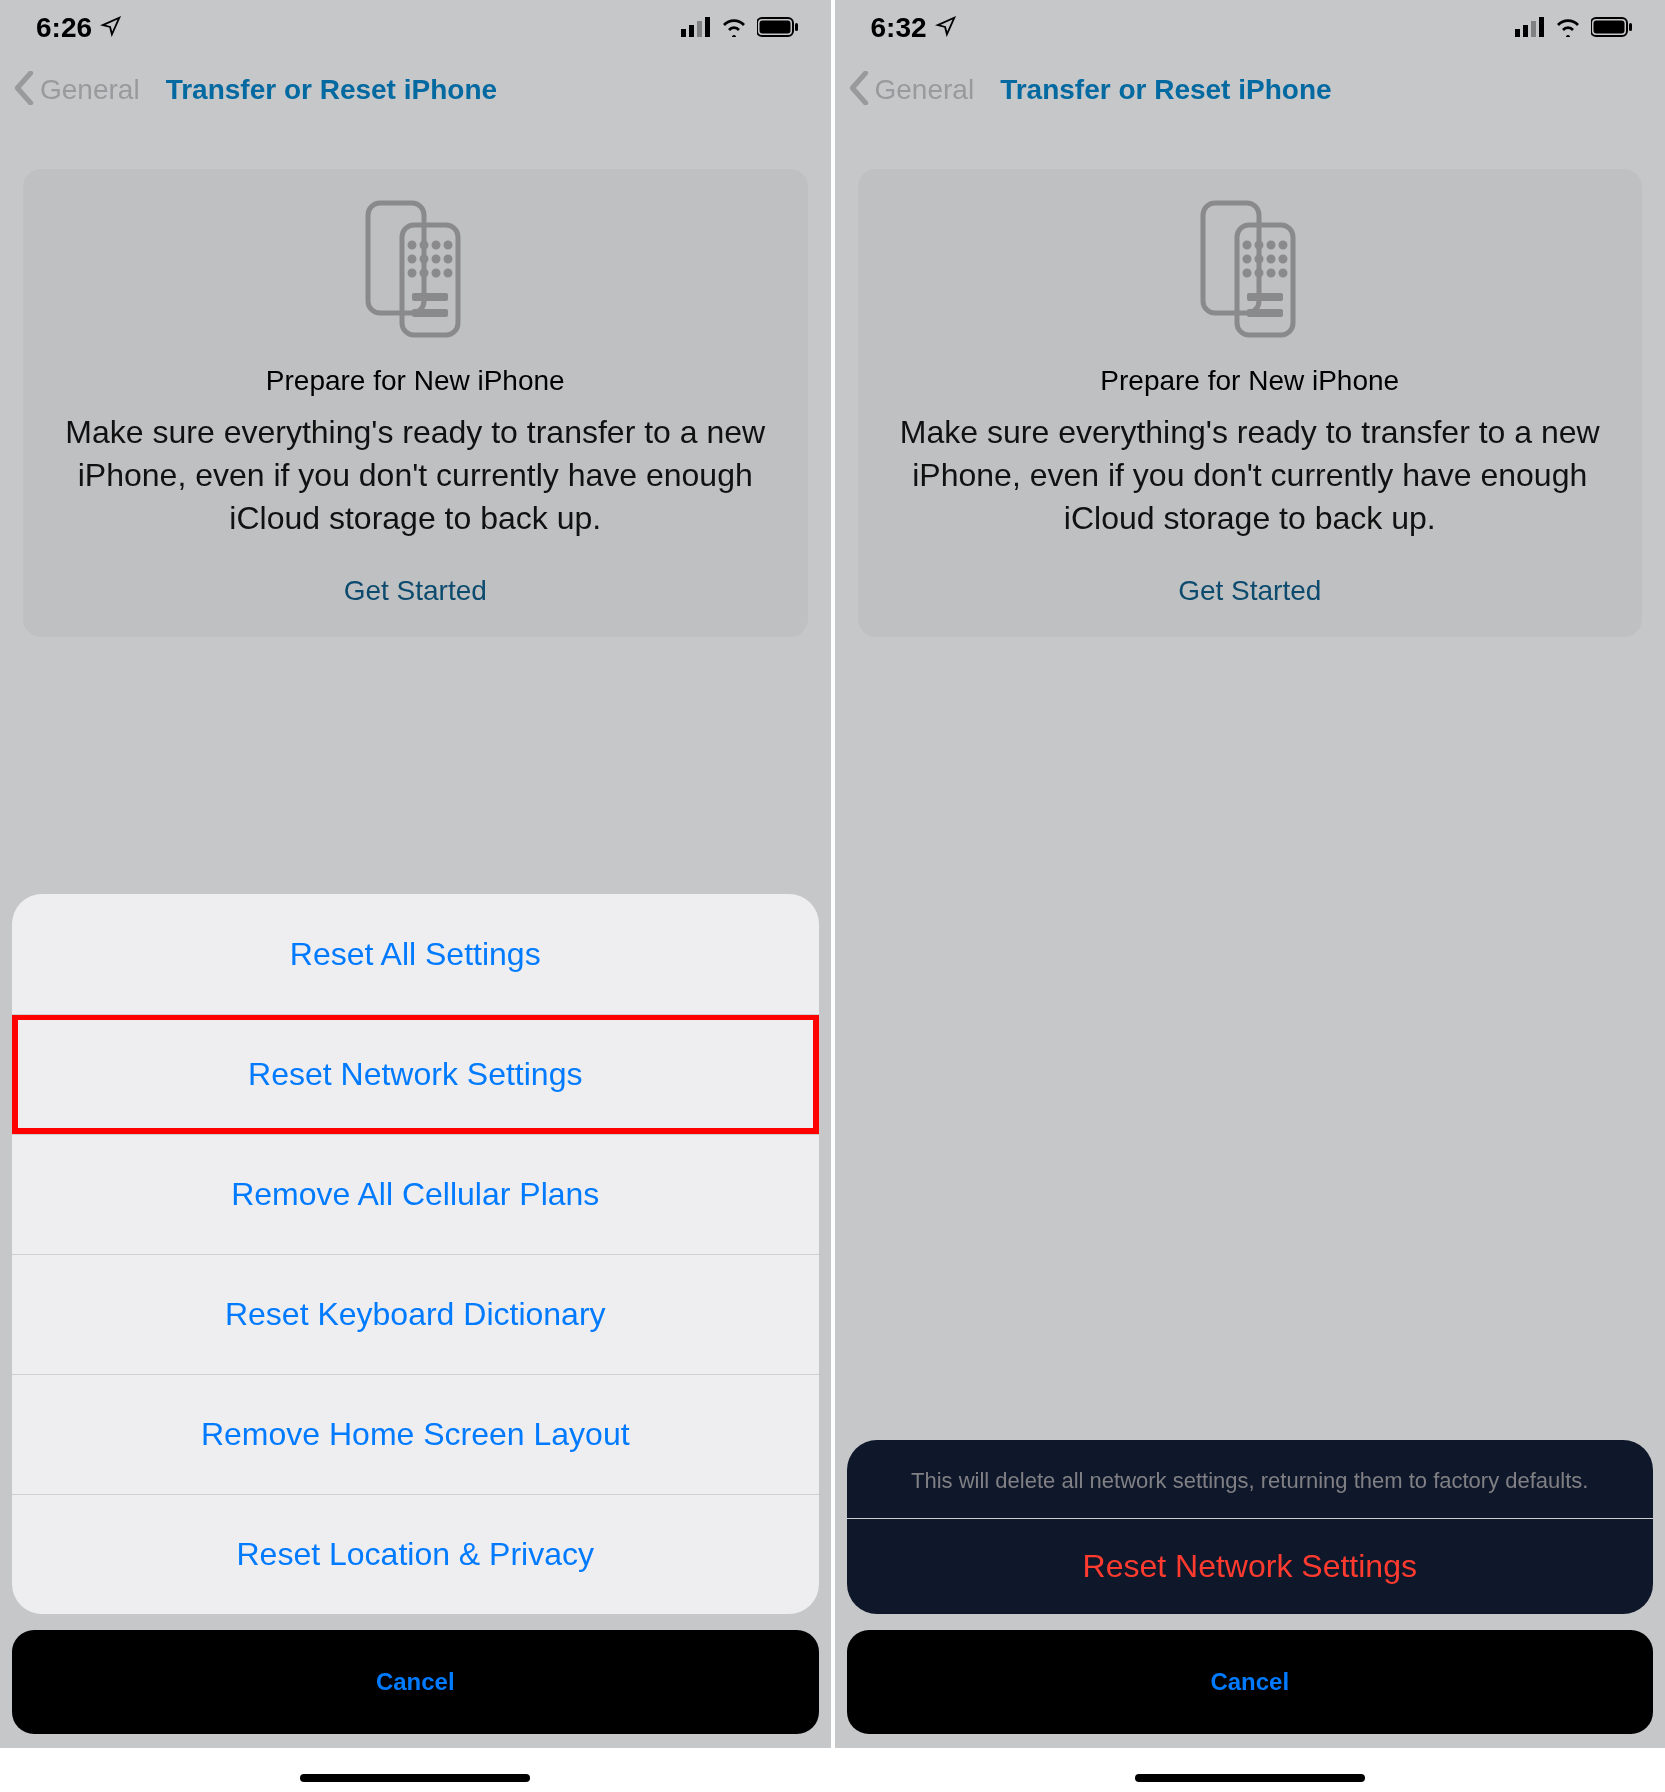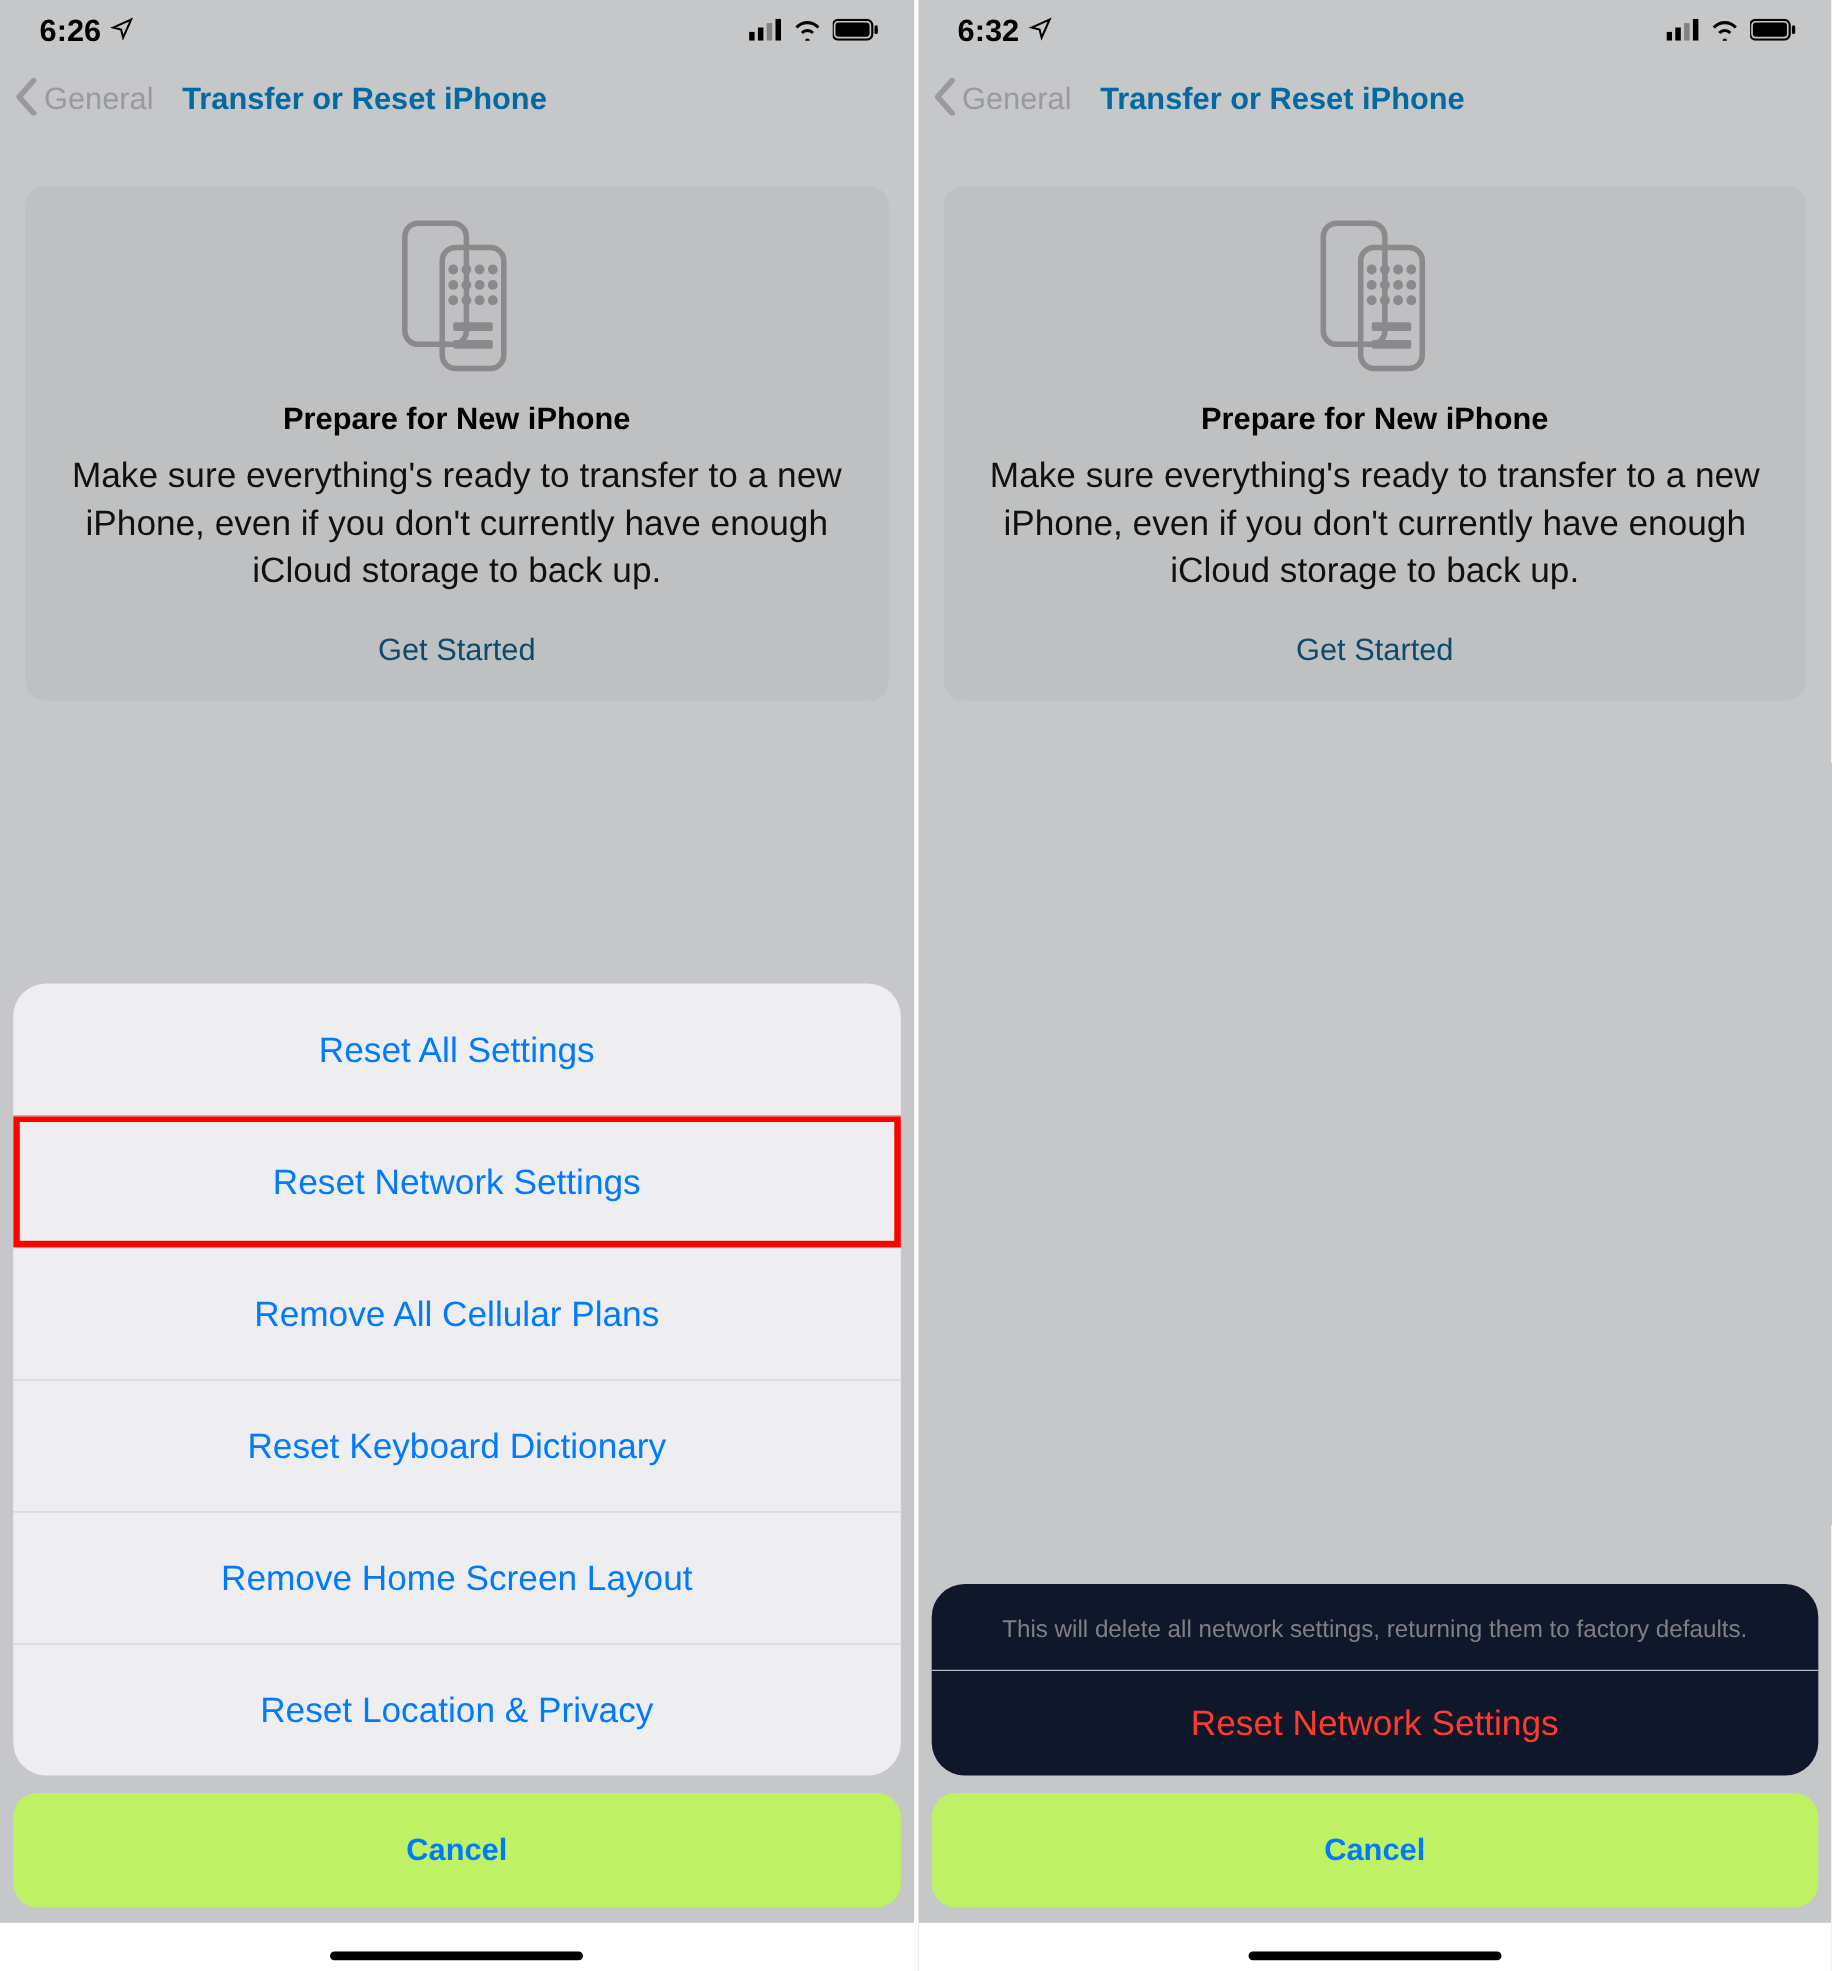--- a/index.html
+++ b/index.html
@@ -94,21 +94,21 @@
       display: flex;
       justify-content: center;
       margin-bottom: 20px;
     }
     .phones-icon svg {
       width: 110px;
       height: 148px;
     }
     .card-title {
       font-size: 28px;
-      font-weight: 700;
+      font-weight: 400;
       color: #000;
       margin-bottom: 14px;
     }
     .card-desc {
       font-size: 32px;
       line-height: 1.35;
       color: #111;
       margin-bottom: 34px;
       padding: 0 4px;
     }
@@ -168,27 +168,27 @@
       position: relative;
     }
     .sheet-confirm::before {
       content:"";
       position:absolute;
       top:0;left:0;right:0;height:1px;background:#cfcfd2;
     }
     .cancel-button {
       margin-top: 16px;
       margin-bottom: 14px;
-      background: #bef264;
+      background: #000000;
       border-radius: 22px;
       height: 104px;
       display: flex;
       align-items: center;
       justify-content: center;
-      font-size: 28px;
+      font-size: 24px;
       font-weight: 600;
       color: #007aff;
     }
     
     .peek-row {
       height: 44px;
       overflow: hidden;
       background: #fff;
       margin-left: -12px;
       margin-right: -12px;

